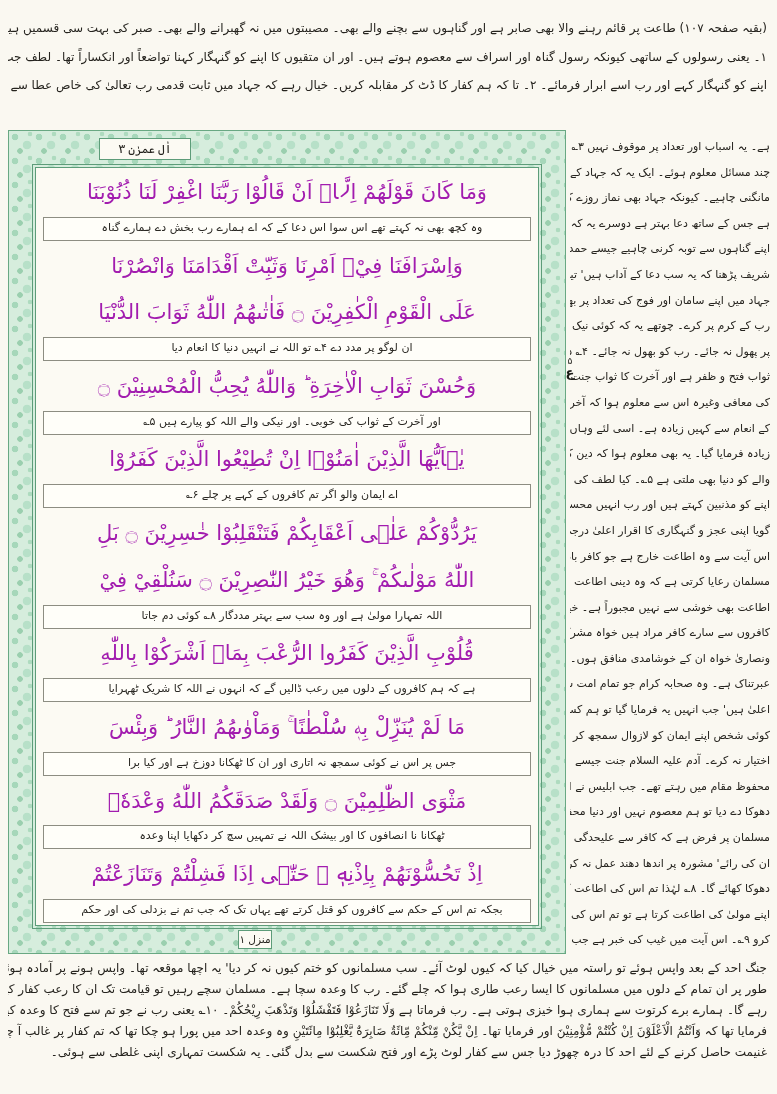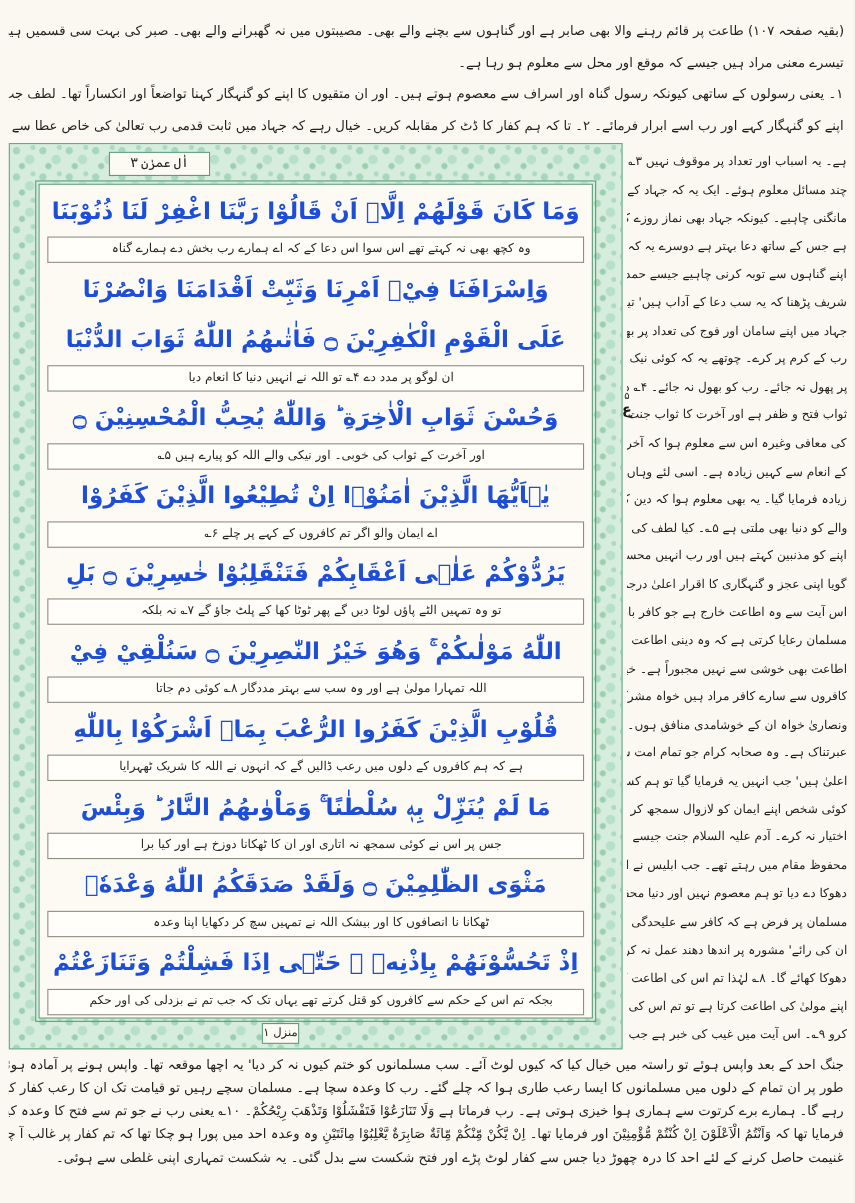--- a/index.html
+++ b/index.html
@@ -55,25 +55,25 @@
     justify-content:space-between;
     padding:2px 0;
     box-sizing:border-box;
     overflow:hidden;
   }
   .qrow{flex:0 0 auto;}
   .qrow-arabic{
     height:44px;
     line-height:44px;
     font-size:21px;
-    font-weight:bold;
-    text-align:center;
-    white-space:nowrap;
-    overflow:hidden;
-    color:#1d4ed8;
+    font-weight:normal;
+    text-align:center;
+    white-space:nowrap;
+    overflow:hidden;
+    color:#a21caf;
     direction:rtl;
   }
   .qrow-urdu{
     height:22px;
     line-height:20px;
     margin:0 7px;
     border:1px solid #8d8d82;
     background:#fffef9;
     font-size:11px;
     text-align:center;
@@ -137,21 +137,20 @@
   }
 </style>
 </head>
 <body>
 
 <div class="page">
 
   <div class="para-block top-block">
 
   <div class="para-line">(بقیہ صفحہ ۱۰۷) طاعت پر قائم رہنے والا بھی صابر ہے اور گناہوں سے بچنے والے بھی۔ مصیبتوں میں نہ گھبرانے والے بھی۔ صبر کی بہت سی قسمیں ہیں۔ یہاں</div>
-      <div class="para-line">تیسرے معنی مراد ہیں جیسے کہ موقع اور محل سے معلوم ہو رہا ہے۔</div>
       <div class="para-line">۱۔ یعنی رسولوں کے ساتھی کیونکہ رسول گناہ اور اسراف سے معصوم ہوتے ہیں۔ اور ان متقیوں کا اپنے کو گنہگار کہنا تواضعاً اور انکساراً تھا۔ لطف جب ہے کہ بندہ</div>
       <div class="para-line">اپنے کو گنہگار کہے اور رب اسے ابرار فرمائے۔ ۲۔ تا کہ ہم کفار کا ڈٹ کر مقابلہ کریں۔ خیال رہے کہ جہاد میں ثابت قدمی رب تعالیٰ کی خاص عطا سے میسر ہوتی</div>
     </div>
 
   <div class="quran-frame">
     <div class="hdr-box hdr-para">لن تنالوا ۴</div>
     <div class="hdr-box hdr-page">۱۰۸</div>
     <div class="hdr-box hdr-surah">اٰل عمرٰن ۳</div>
 
     <div class="box-inner">
@@ -159,21 +158,20 @@
     <div class="qrow qrow-arabic">وَمَا كَانَ قَوْلَهُمْ اِلَّاۤ اَنْ قَالُوْا رَبَّنَا اغْفِرْ لَنَا ذُنُوْبَنَا</div>
         <div class="qrow qrow-urdu">وہ کچھ بھی نہ کہتے تھے اس سوا اس دعا کے کہ اے ہمارے رب بخش دے ہمارے گناہ</div>
         <div class="qrow qrow-arabic">وَاِسْرَافَنَا فِيْۤ اَمْرِنَا وَثَبِّتْ اَقْدَامَنَا وَانْصُرْنَا</div>
         <div class="qrow qrow-arabic">عَلَى الْقَوْمِ الْكٰفِرِيْنَ ۝ فَاٰتٰىهُمُ اللّٰهُ ثَوَابَ الدُّنْيَا</div>
         <div class="qrow qrow-urdu">ان لوگو پر مدد دے ۴؎ تو اللہ نے انہیں دنیا کا انعام دیا</div>
         <div class="qrow qrow-arabic">وَحُسْنَ ثَوَابِ الْاٰخِرَةِ ؕ وَاللّٰهُ يُحِبُّ الْمُحْسِنِيْنَ ۝</div>
         <div class="qrow qrow-urdu">اور آخرت کے ثواب کی خوبی۔ اور نیکی والے اللہ کو پیارے ہیں ۵؎</div>
         <div class="qrow qrow-arabic">يٰۤاَيُّهَا الَّذِيْنَ اٰمَنُوْۤا اِنْ تُطِيْعُوا الَّذِيْنَ كَفَرُوْا</div>
         <div class="qrow qrow-urdu">اے ایمان والو اگر تم کافروں کے کہے پر چلے ۶؎</div>
         <div class="qrow qrow-arabic">يَرُدُّوْكُمْ عَلٰۤى اَعْقَابِكُمْ فَتَنْقَلِبُوْا خٰسِرِيْنَ ۝ بَلِ</div>
-        <div class="qrow qrow-urdu">تو وہ تمہیں الٹے پاؤں لوٹا دیں گے پھر ٹوٹا کھا کے پلٹ جاؤ گے ۷؎ نہ بلکہ</div>
         <div class="qrow qrow-arabic">اللّٰهُ مَوْلٰىكُمْ ۚ وَهُوَ خَيْرُ النّٰصِرِيْنَ ۝ سَنُلْقِيْ فِيْ</div>
         <div class="qrow qrow-urdu">اللہ تمہارا مولیٰ ہے اور وہ سب سے بہتر مددگار ۸؎ کوئی دم جاتا</div>
         <div class="qrow qrow-arabic">قُلُوْبِ الَّذِيْنَ كَفَرُوا الرُّعْبَ بِمَاۤ اَشْرَكُوْا بِاللّٰهِ</div>
         <div class="qrow qrow-urdu">ہے کہ ہم کافروں کے دلوں میں رعب ڈالیں گے کہ انہوں نے اللہ کا شریک ٹھہرایا</div>
         <div class="qrow qrow-arabic">مَا لَمْ يُنَزِّلْ بِهٖ سُلْطٰنًا ۚ وَمَاْوٰىهُمُ النَّارُ ؕ وَبِئْسَ</div>
         <div class="qrow qrow-urdu">جس پر اس نے کوئی سمجھ نہ اتاری اور ان کا ٹھکانا دوزخ ہے اور کیا برا</div>
         <div class="qrow qrow-arabic">مَثْوَى الظّٰلِمِيْنَ ۝ وَلَقَدْ صَدَقَكُمُ اللّٰهُ وَعْدَهٗۤ</div>
         <div class="qrow qrow-urdu">ٹھکانا نا انصافوں کا اور بیشک اللہ نے تمہیں سچ کر دکھایا اپنا وعدہ</div>
         <div class="qrow qrow-arabic">اِذْ تَحُسُّوْنَهُمْ بِاِذْنِهٖ ۚ حَتّٰۤى اِذَا فَشِلْتُمْ وَتَنَازَعْتُمْ</div>
         <div class="qrow qrow-urdu">بجکہ تم اس کے حکم سے کافروں کو قتل کرتے تھے یہاں تک کہ جب تم نے بزدلی کی اور حکم</div>

